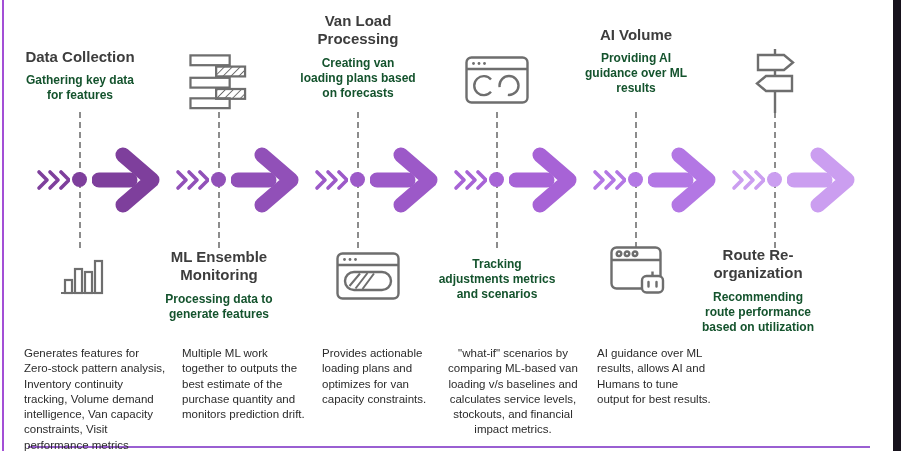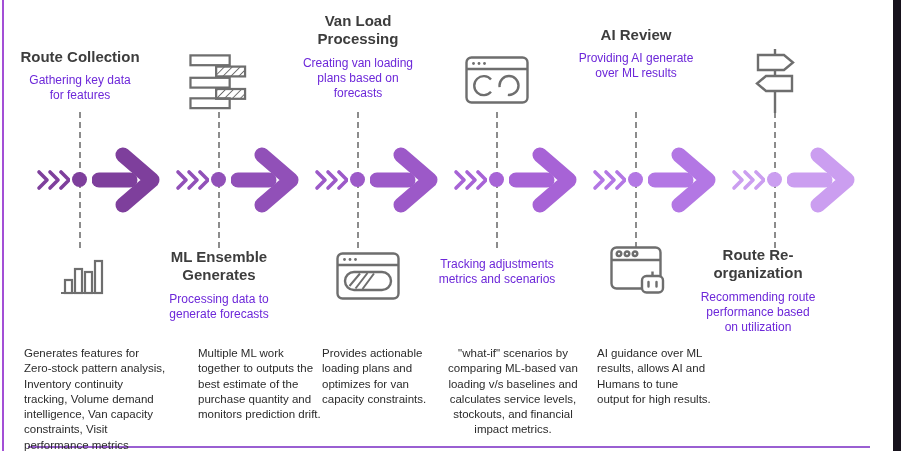--- a/index.html
+++ b/index.html
@@ -8,21 +8,21 @@
   .abs{position:absolute;}
   
   .left-edge{left:2px;top:0;width:2px;height:451px;background:currentColor;}
   .right-edge{right:0;top:0;width:8px;height:451px;background:currentColor;}
   .bottom-rule{left:28px;top:446px;width:842px;height:2px;background:currentColor;}
   
   .dash-line{width:0;height:136px;border-left:2px dashed #8c8c8c;top:112px;}
   
   .label-block{width:140px;text-align:center;}
   .stage-title{font-size:15px;font-weight:bold;color:#3d3d3d;line-height:1.22;margin:0 auto;width:122px;}
-  .stage-sub{font-size:12px;font-weight:normal;color:#6d28d9;line-height:1.25;margin:7px auto 0;width:118px;}
+  .stage-sub{font-size:12px;font-weight:bold;color:#14532d;line-height:1.25;margin:7px auto 0;width:118px;}
   .desc{font-size:11.5px;line-height:1.33;color:#2b2b2b;}
   .desc.left{text-align:left;}
   .desc.center{text-align:center;}
   
   .dot{width:15px;height:15px;border-radius:50%;background:currentColor;}
   svg{display:block;}
   .icon{color:#6e6e6e;}
 </style>
 </head>
 <body>
@@ -112,21 +112,21 @@
         <path d="M25 4 L33 12 L25 20"></path>
       </svg>
     <div class="abs dot" style="left:767px;top:172px"></div>
     <svg class="abs" style="left:787px;top:144px" width="72" height="72" viewBox="0 0 72 72" fill="none" stroke="currentColor">
         <path d="M7 36 H38" stroke-width="15" stroke-linecap="round"></path>
         <path d="M31 11 L60 36 L31 61" stroke-width="15" stroke-linecap="round" stroke-linejoin="round"></path>
       </svg>
   </div>
 
   <div class="abs label-block" style="left:10px;top:48px">
-    <div class="stage-title">Route Collection</div>
+    <div class="stage-title">Data Collection</div>
     <div class="stage-sub">Gathering key data for features</div>
   </div>
 
   <svg class="abs icon" style="left:189px;top:54px" width="58" height="56" viewBox="0 0 62 60" fill="none" stroke="currentColor" stroke-width="2.4">
     <defs>
         <pattern id="h1" patternUnits="userSpaceOnUse" width="6" height="6" patternTransform="rotate(45)">
           <line x1="0" y1="0" x2="0" y2="6" stroke="#6e6e6e" stroke-width="2"></line>
         </pattern>
       </defs>
     <rect x="1.5" y="1.5" width="42" height="10.5"></rect>
@@ -145,41 +145,41 @@
     <rect x="1.5" y="1.5" width="61" height="45" rx="5"></rect>
     <path d="M1.5 13 H62.5"></path>
     <circle cx="8.5" cy="7.5" r="1.4" fill="currentColor" stroke="none"></circle>
     <circle cx="14" cy="7.5" r="1.4" fill="currentColor" stroke="none"></circle>
     <circle cx="19.5" cy="7.5" r="1.4" fill="currentColor" stroke="none"></circle>
     <path d="M26 23.5 A 9.5 9.5 0 1 0 26 35.8"></path>
     <circle cx="44" cy="29.5" r="9.5" stroke-dasharray="16 12 60"></circle>
   </svg>
 
   <div class="abs label-block" style="left:566px;top:26px">
-    <div class="stage-title">AI Review</div>
-    <div class="stage-sub">Providing AI generate over ML results</div>
+    <div class="stage-title">AI Volume</div>
+    <div class="stage-sub">Providing AI guidance over ML results</div>
   </div>
 
   <svg class="abs icon" style="left:747px;top:46px" width="56" height="70" viewBox="0 0 56 70" fill="none" stroke="currentColor" stroke-width="2.4">
     <path d="M28 3 V67"></path>
     <path d="M11 9 H37 L46 16.5 L37 24 H11 Z" fill="#ffffff"></path>
     <path d="M45 30 H19 L10 37.5 L19 45 H45 Z" fill="#ffffff"></path>
   </svg>
 
   <svg class="abs icon" style="left:58px;top:256px" width="48" height="40" viewBox="0 0 48 40" fill="none" stroke="currentColor" stroke-width="2.2">
     <rect x="7" y="24" width="7" height="13" fill="#ffffff"></rect>
     <rect x="17" y="13" width="7" height="24" fill="#ffffff"></rect>
     <rect x="27" y="16" width="7" height="21" fill="#ffffff"></rect>
     <rect x="37" y="5" width="7" height="32" fill="#ffffff"></rect>
     <path d="M3 37 H45"></path>
   </svg>
 
   <div class="abs label-block" style="left:149px;top:248px">
-    <div class="stage-title">ML Ensemble Generates</div>
-    <div class="stage-sub">Processing data to generate forecasts</div>
+    <div class="stage-title">ML Ensemble Monitoring</div>
+    <div class="stage-sub">Processing data to generate features</div>
   </div>
 
   <svg class="abs icon" style="left:336px;top:252px" width="64" height="48" viewBox="0 0 64 48" fill="none" stroke="currentColor" stroke-width="2.4">
     <rect x="1.5" y="1.5" width="61" height="45" rx="5"></rect>
     <path d="M1.5 13 H62.5"></path>
     <circle cx="8.5" cy="7.5" r="1.4" fill="currentColor" stroke="none"></circle>
     <circle cx="14" cy="7.5" r="1.4" fill="currentColor" stroke="none"></circle>
     <circle cx="19.5" cy="7.5" r="1.4" fill="currentColor" stroke="none"></circle>
     <rect x="9" y="20" width="46" height="18" rx="9"></rect>
     <path d="M13.5 34 L24 21.5 M19.5 36.5 L31.5 21 M26.5 37 L38 21.5" stroke-width="2"></path>
@@ -199,18 +199,18 @@
     <rect x="32" y="30" width="21" height="16.5" rx="4.5" fill="#ffffff"></rect>
     <path d="M38.5 36 v4.5 M46.5 36 v4.5" stroke-linecap="round"></path>
   </svg>
 
   <div class="abs label-block" style="left:688px;top:246px">
     <div class="stage-title">Route Re-organization</div>
     <div class="stage-sub">Recommending route performance based on utilization</div>
   </div>
 
   <div class="abs desc left" style="left:24px;top:346px;width:142px">Generates features for Zero-stock pattern analysis, Inventory continuity tracking, Volume demand intelligence, Van capacity constraints, Visit performance metrics</div>
-  <div class="abs desc left" style="left:198px;top:346px;width:124px">Multiple ML work together to outputs the best estimate of the purchase quantity and monitors prediction drift.</div>
+  <div class="abs desc left" style="left:182px;top:346px;width:124px">Multiple ML work together to outputs the best estimate of the purchase quantity and monitors prediction drift.</div>
   <div class="abs desc left" style="left:322px;top:346px;width:116px">Provides actionable loading plans and optimizes for van capacity constraints.</div>
   <div class="abs desc center" style="left:438px;top:346px;width:150px">"what-if" scenarios by comparing ML-based van loading v/s baselines and calculates service levels, stockouts, and financial impact metrics.</div>
-  <div class="abs desc left" style="left:597px;top:346px;width:114px">AI guidance over ML results, allows AI and Humans to tune output for high results.</div>
+  <div class="abs desc left" style="left:597px;top:346px;width:114px">AI guidance over ML results, allows AI and Humans to tune output for best results.</div>
 
 </div>
 
 </body></html>

